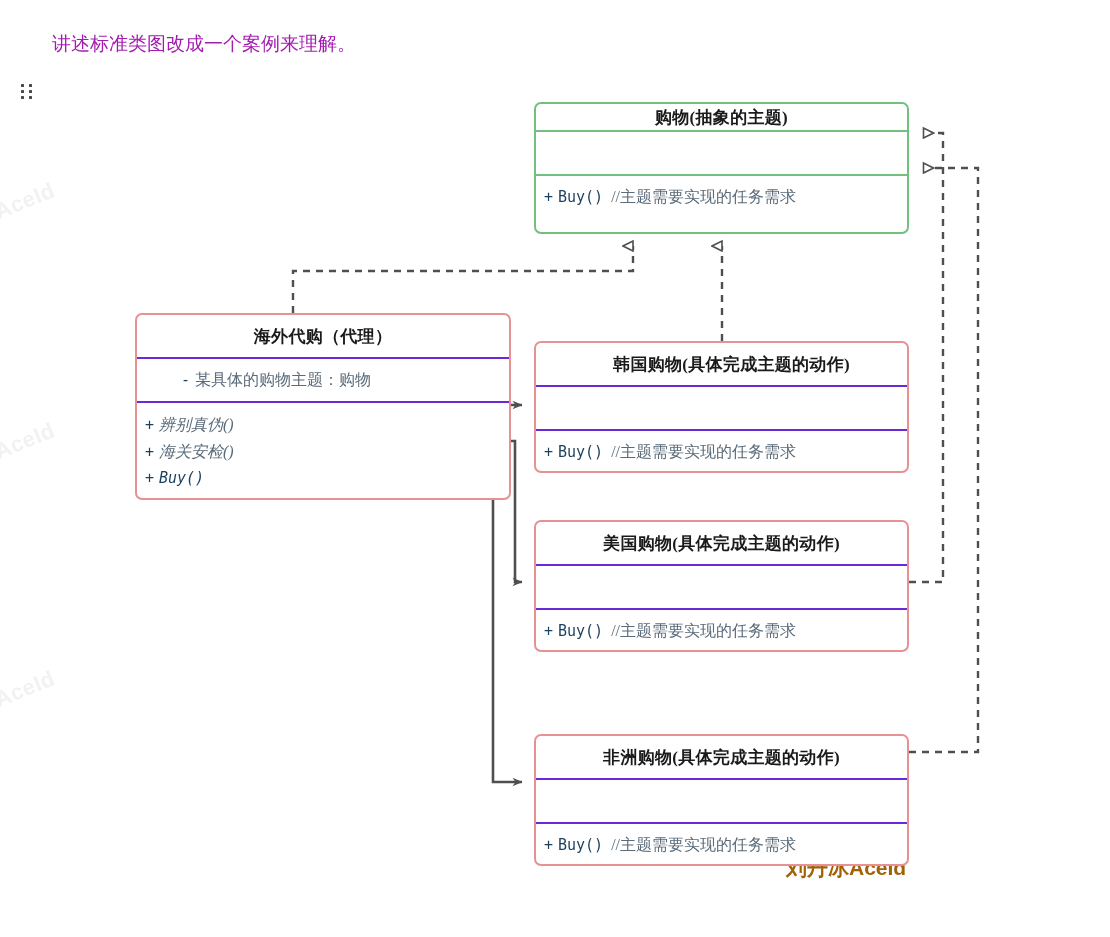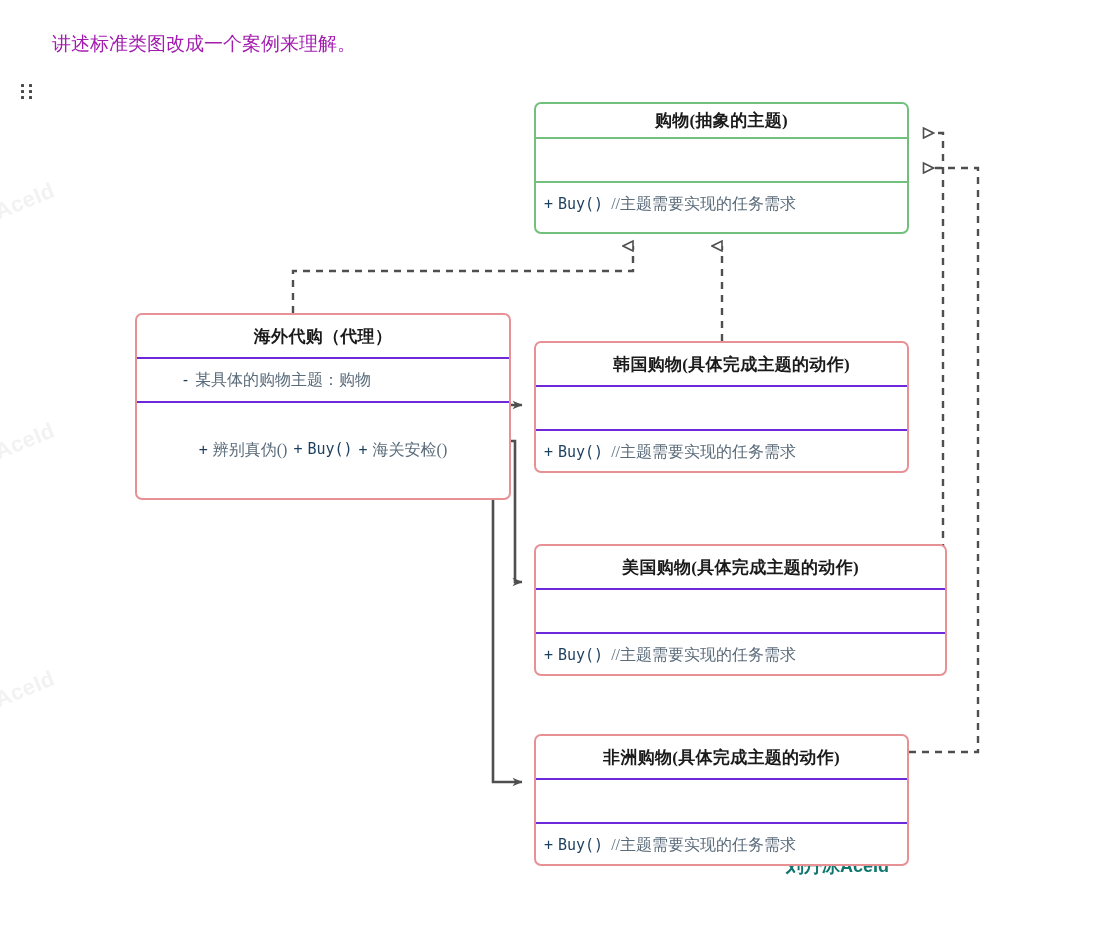--- a/index.html
+++ b/index.html
@@ -68,23 +68,23 @@
   }
   .wm-1 { top: 200px; }
   .wm-2 { top: 440px; }
   .wm-3 { top: 688px; }
 
   .wm-bottom {
     position: absolute;
     left: 786px;
     top: 854px;
     font-family: "Liberation Sans", sans-serif;
-    font-size: 18px;
+    font-size: 21px;
     font-weight: 700;
-    color: #0f766e;
+    color: #a16207;
     user-select: none;
     pointer-events: none;
   }
 
   
   .connector-layer {
     position: absolute;
     left: 0;
     top: 0;
     width: 1110px;
@@ -141,25 +141,26 @@
     color: #1c3f5e;
   }
   .uml-member .cmt {
     color: #5a6b7a;
   }
 
   .uml-compartment-empty { }
 
   .member-list {
     display: flex;
-    flex-direction: row;
+    flex-direction: column;
     justify-content: center;
     gap: 6px;
     width: 100%;
     padding: 4px 0;
+    font-style: italic;
   }
 </style>
 </head>
 <body>
 
 <div class="intro-text">讲述标准类图改成一个案例来理解。</div>
 
 <div class="drag-handle">
   <i></i>
   <i></i>
@@ -196,21 +197,21 @@
   <path d="M909,752 L978,752 L978,168 L923,168" fill="none" stroke="#4f4f4f" stroke-width="2.4" stroke-dasharray="7 6" marker-end="url(#hollow-tri-left)"></path>
 
   <path d="M452,405 L522,405" fill="none" stroke="#4f4f4f" stroke-width="2.6" marker-end="url(#open-arrow)"></path>
 
   <path d="M452,441 L515,441 L515,582 L522,582" fill="none" stroke="#4f4f4f" stroke-width="2.6" marker-end="url(#open-arrow)"></path>
 
   <path d="M452,478 L493,478 L493,782 L522,782" fill="none" stroke="#4f4f4f" stroke-width="2.6" marker-end="url(#open-arrow)"></path>
 </svg>
 
 <div class="uml-class theme-green" style="left:534px; top:102px; width:375px; height:132px;">
-  <div class="uml-row first uml-title" style="height:33px;">购物(抽象的主题)</div>
+  <div class="uml-row first uml-title" style="height:26px;">购物(抽象的主题)</div>
   <div class="uml-row uml-compartment-empty" style="height:44px;"></div>
   <div class="uml-row" style="height:44px;">
     <div class="uml-member">
       <span class="vis">+</span><span class="mono">Buy()</span>&nbsp;&nbsp;<span class="cmt">//主题需要实现的任务需求</span>
     </div>
   </div>
 </div>
 
 <div class="uml-class" style="left:135px; top:313px; width:376px; height:187px;">
   <div class="uml-row first uml-title" style="height:42px;">海外代购（代理）</div>
@@ -218,40 +219,40 @@
     <div class="uml-member">
       <span class="vis">-</span><span>某具体的购物主题：购物</span>
     </div>
   </div>
   <div class="uml-row" style="height:97px;">
     <div class="member-list">
       <div class="uml-member">
         <span class="vis">+</span><span>辨别真伪()</span>
       </div>
       <div class="uml-member">
+        <span class="vis">+</span><span>海关安检()</span>
+      </div>
+      <div class="uml-member">
         <span class="vis">+</span><span class="mono">Buy()</span>
       </div>
-      <div class="uml-member">
-        <span class="vis">+</span><span>海关安检()</span>
-      </div>
     </div>
   </div>
 </div>
 
 <div class="uml-class" style="left:534px; top:341px; width:375px; height:132px;">
   <div class="uml-row first uml-title" style="height:42px;margin-left:20px;">韩国购物(具体完成主题的动作)</div>
   <div class="uml-row uml-compartment-empty" style="height:44px;"></div>
   <div class="uml-row" style="height:44px;">
     <div class="uml-member">
       <span class="vis">+</span><span class="mono">Buy()</span>&nbsp;&nbsp;<span class="cmt">//主题需要实现的任务需求</span>
     </div>
   </div>
 </div>
 
-<div class="uml-class" style="left:534px; top:544px; width:413px; height:132px;">
+<div class="uml-class" style="left:534px; top:520px; width:375px; height:132px;">
   <div class="uml-row first uml-title" style="height:42px;">美国购物(具体完成主题的动作)</div>
   <div class="uml-row uml-compartment-empty" style="height:44px;"></div>
   <div class="uml-row" style="height:44px;">
     <div class="uml-member">
       <span class="vis">+</span><span class="mono">Buy()</span>&nbsp;&nbsp;<span class="cmt">//主题需要实现的任务需求</span>
     </div>
   </div>
 </div>
 
 <div class="uml-class" style="left:534px; top:686px; width:375px; height:132px;margin-top:48px;">

